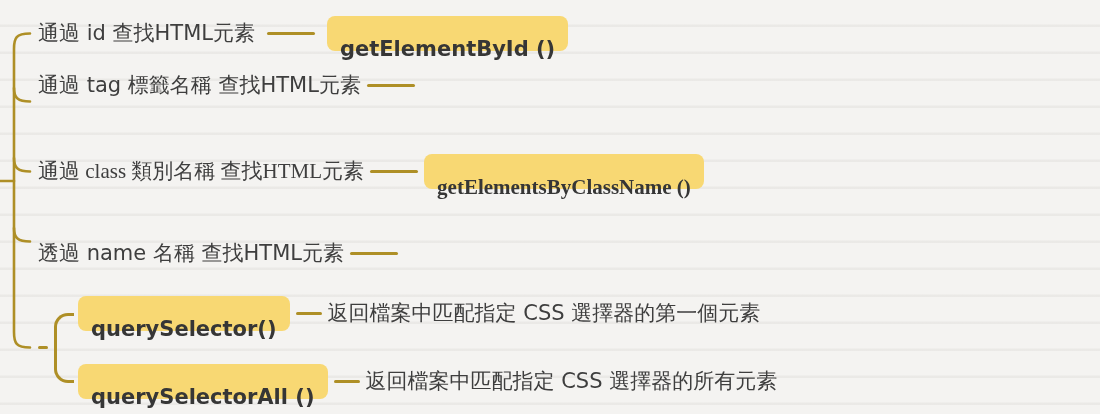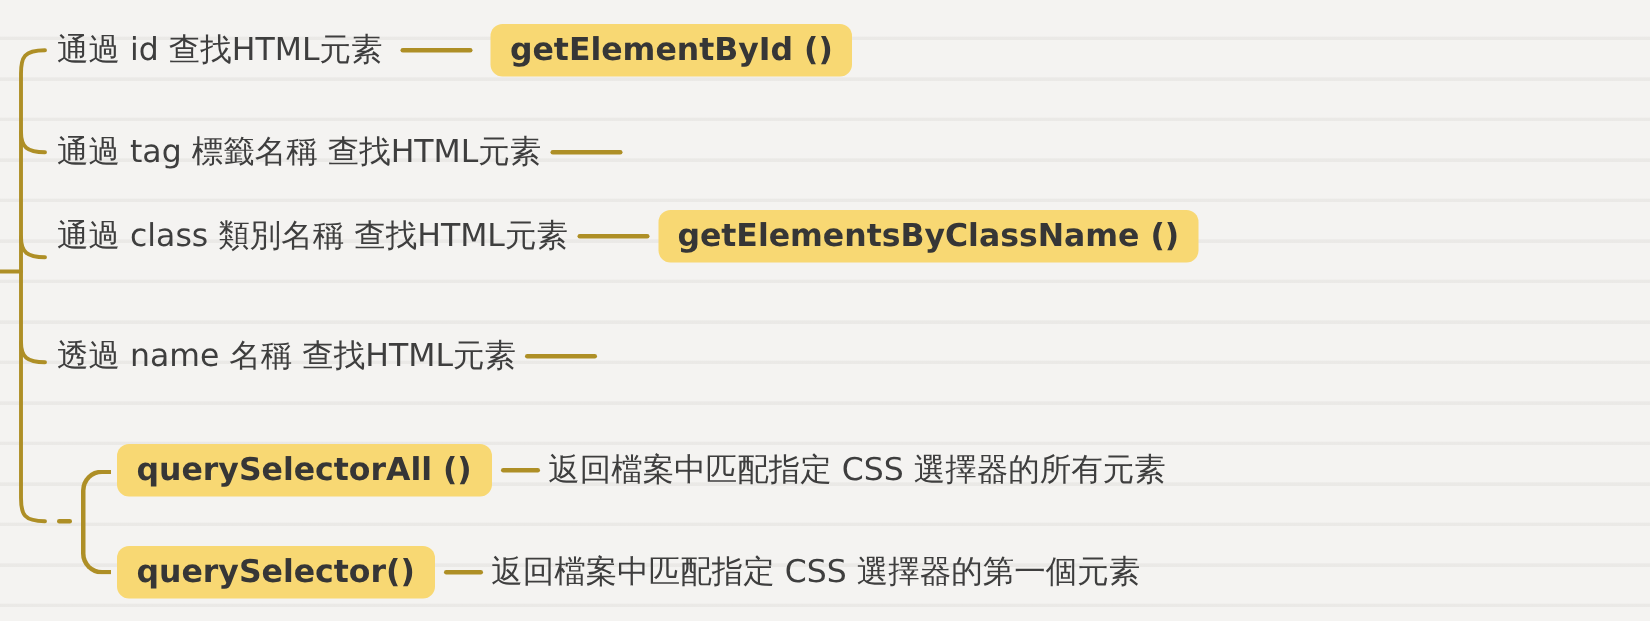--- a/index.html
+++ b/index.html
@@ -19,35 +19,35 @@
     background-image:repeating-linear-gradient(180deg,
       rgba(0,0,0,0) 0px, rgba(0,0,0,0) 24px,
       rgba(120,115,105,0.08) 25px, rgba(120,115,105,0.08) 27px);
   }
   svg.connectors{position:absolute;left:0;top:0;width:1100px;height:414px;}
   .row{
     position:absolute;left:38px;height:35px;
     display:flex;align-items:center;gap:6px;
   }
   .row-1{top:16px;gap:12px;}
-  .row-2{top:84px;}
-  .row-3{top:140px;}
-  .row-4{top:220px;}
+  .row-2{top:68px;}
+  .row-3{top:154px;font-family:Liberation Serif, serif;}
+  .row-4{top:236px;}
   .row-5{top:296px;height:103px;}
   .label,.desc{
     font-size:21px;color:var(--label-text);
     white-space:nowrap;line-height:35px;
   }
   .dash{width:48px;height:3px;background:var(--line);border-radius:2px;flex:none;}
   .dash.short{width:10px;}
   .dash.mid{width:26px;}
   .node{
     background:var(--node-fill);color:var(--node-text);
     font-weight:600;font-size:21px;line-height:35px;height:35px;
-    padding:0 13px;border-radius:8px;white-space:nowrap;flex:none;
+    padding:16px 13px;border-radius:8px;white-space:nowrap;flex:none;
   }
   .bracket{
     width:20px;height:70px;flex:none;
     border:3px solid var(--line);border-right:none;
     border-radius:14px 0 0 14px;
     margin-right:-2px;
   }
   .children{display:flex;flex-direction:column;gap:33px;}
   .childrow{display:flex;align-items:center;gap:6px;height:35px;}
 </style>
@@ -84,25 +84,25 @@
   <div class="row row-4">
     <span class="label">透過 name 名稱 查找HTML元素</span>
     <span class="dash"></span>
   </div>
 
   <div class="row row-5">
     <span class="dash short"></span>
     <span class="bracket"></span>
     <div class="children">
       <div class="childrow">
+        <span class="node">querySelector()</span>
+        <span class="dash mid"></span>
+        <span class="desc">返回檔案中匹配指定 CSS 選擇器的第一個元素</span>
+      </div>
+      <div class="childrow">
         <span class="node">querySelectorAll ()</span>
         <span class="dash mid"></span>
         <span class="desc">返回檔案中匹配指定 CSS 選擇器的所有元素</span>
-      </div>
-      <div class="childrow">
-        <span class="node">querySelector()</span>
-        <span class="dash mid"></span>
-        <span class="desc">返回檔案中匹配指定 CSS 選擇器的第一個元素</span>
       </div>
     </div>
   </div>
 
 </div>
 
 </body></html>

